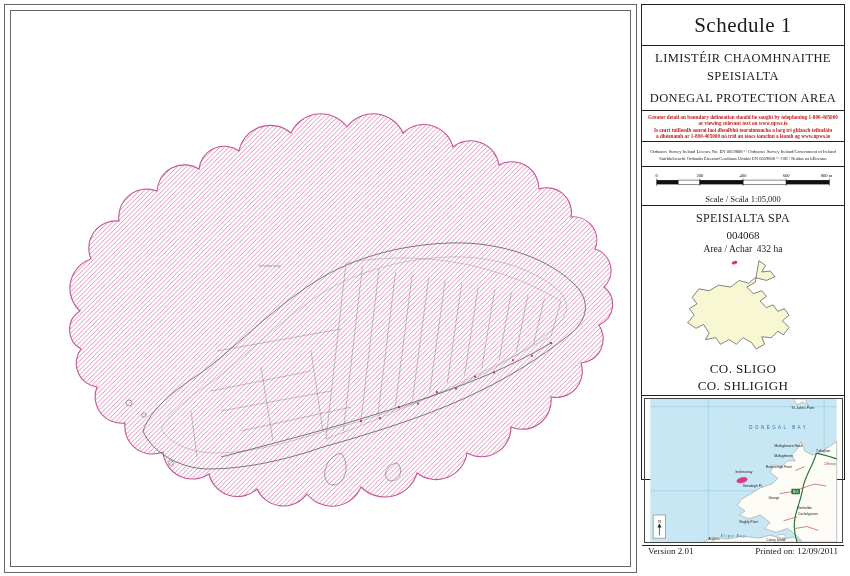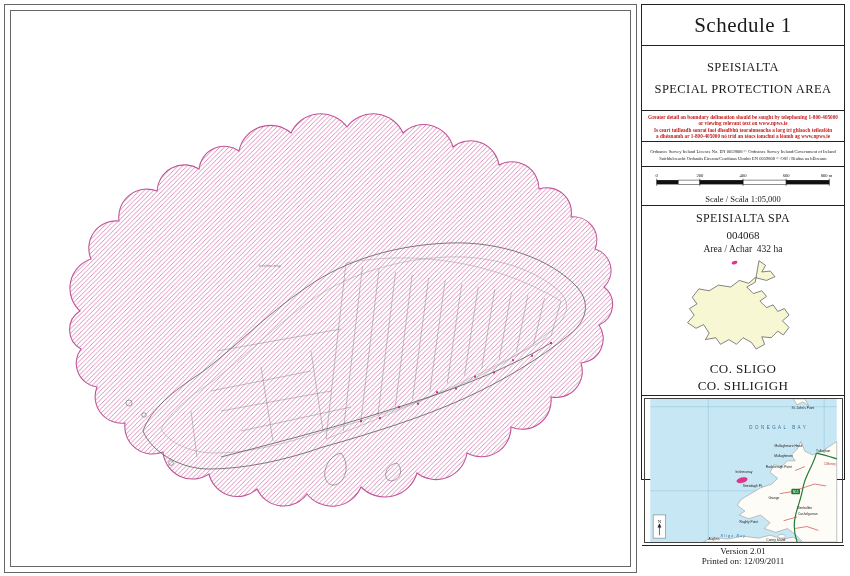--- a/index.html
+++ b/index.html
@@ -39,21 +39,21 @@
   .county-svg{width:150px;height:106px;margin-top:2px;display:block;}
   .county-name{font-size:13px;letter-spacing:.4px;line-height:1.3;text-align:center;}
 
   .sec-locmap{height:150px;padding:2px;}
   .locmap-svg{width:197px;height:144px;display:block;border:1px solid #444;}
   .maplabel{font-family:"Liberation Sans",sans-serif;font-size:3.4px;fill:#222;text-anchor:middle;}
   .baylabel{font-family:"Liberation Sans",sans-serif;font-size:4.6px;fill:#2f6f9f;letter-spacing:2.6px;text-anchor:middle;}
   .baylabel2{font-family:"Liberation Sans",sans-serif;font-style:italic;font-size:3.8px;fill:#2f6f9f;letter-spacing:1.2px;text-anchor:middle;}
   .redlabel{font-family:"Liberation Sans",sans-serif;font-size:3.2px;fill:#b4443c;text-anchor:end;}
 
-  .sec-footer{flex:1 1 auto;flex-direction:column;justify-content:space-between;align-items:center;padding:0 6px;}
+  .sec-footer{flex:1 1 auto;flex-direction:row;justify-content:space-between;align-items:center;padding:0 6px;}
   .footer-text{font-size:9px;}
 
   
   .island-line{stroke:#5a5a5a;stroke-width:.8;fill:none;}
   .island-inner{stroke:#9a9a9a;stroke-width:.5;fill:none;}
   .fieldline{stroke:#7a7a7a;stroke-width:.45;}
   .islet{stroke:#666;stroke-width:.6;fill:none;}
   .main-island-label{font-family:"Liberation Sans",sans-serif;font-size:4.2px;fill:#8a8a8a;}
 </style>
 </head>
@@ -131,22 +131,23 @@
   </div>
 </div>
 
 <div class="right-panel">
 
   <div class="sec sec-header">
     <div class="schedule-title">Schedule 1</div>
   </div>
 
   <div class="sec sec-designation">
+    <div class="designation-line">LIMISTÉIR CHAOMHNAITHE</div>
     <div class="designation-line">SPEISIALTA</div>
-    <div class="designation-line" style="margin-top:4px">SPECIAL PROTECTION AREA</div>
+    <div class="designation-line" style="margin-top:4px">DONEGAL PROTECTION AREA</div>
   </div>
 
   <div class="sec sec-notice">
     <svg class="notice-svg" viewBox="0 0 202 29">
       <text class="ntext" x="101" y="7">Greater detail on boundary delineation should be sought by telephoning 1-800-405000</text>
       <text class="ntext" x="101" y="13">or viewing relevant text on www.npws.ie</text>
       <text class="ntext" x="101" y="20">Is ceart tuilleadh sonraí faoi dhealbhú teorainneacha a lorg trí ghlaoch teileafóin</text>
       <text class="ntext" x="101" y="26">a dhéanamh ar 1-800-405000 nó tríd an téacs iomchuí a léamh ag www.npws.ie</text>
     </svg>
   </div>

